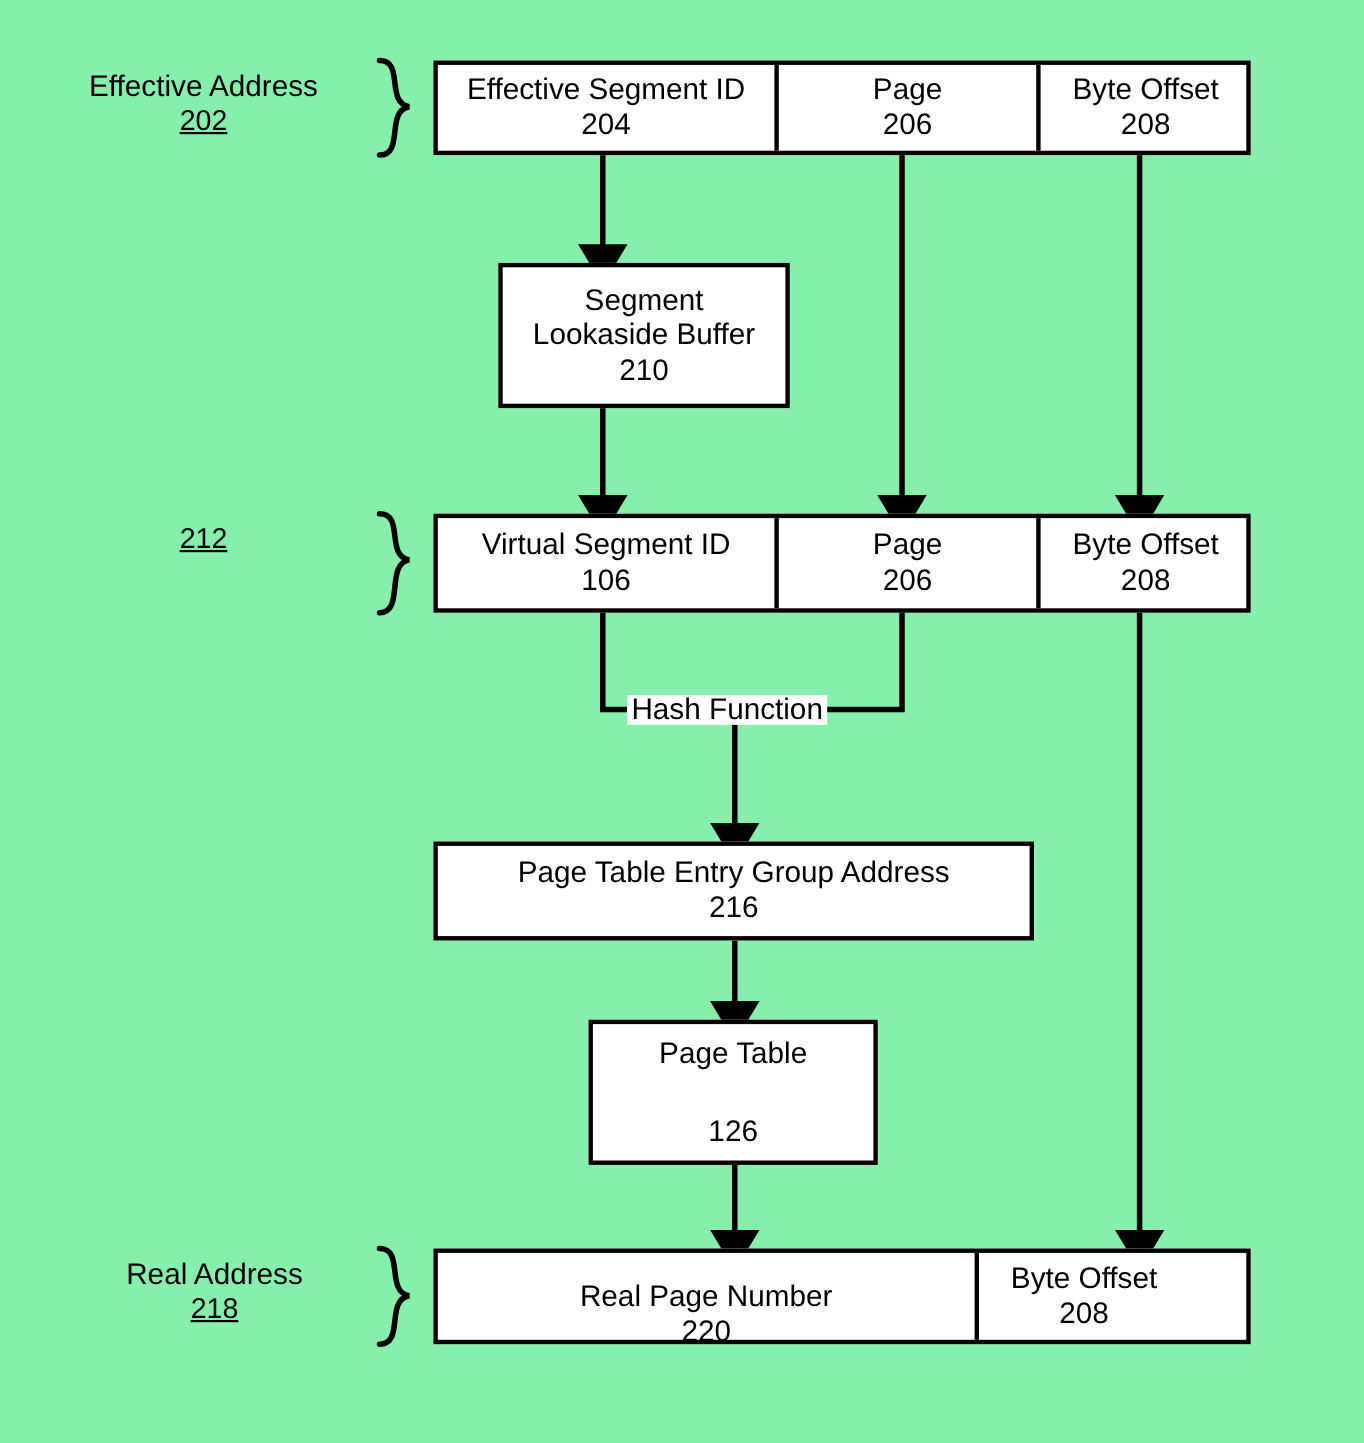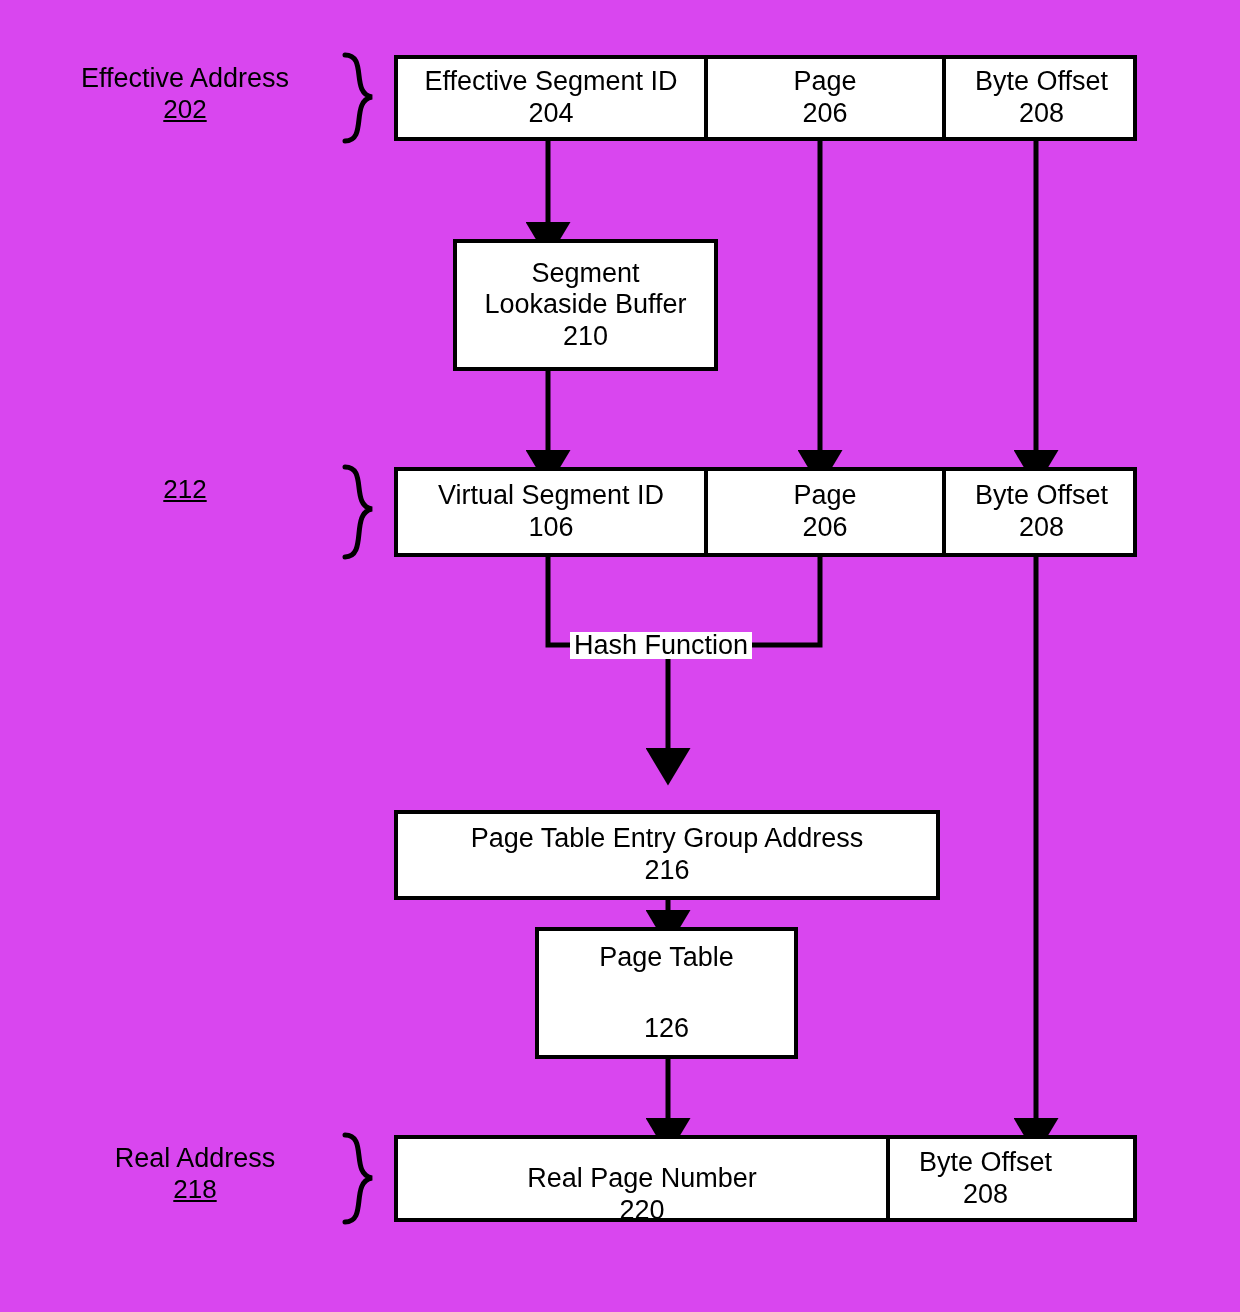--- a/index.html
+++ b/index.html
@@ -9,21 +9,21 @@
     background: #ffffff;
   }
   body {
     font-family: "Liberation Sans", "DejaVu Sans", sans-serif;
     color: #000000;
   }
   #figure {
     position: relative;
     width: 1240px;
     height: 1312px;
-    background: #d946ef;
+    background: #86efac;
     overflow: hidden;
   }
   #wires {
     position: absolute;
     left: 0;
     top: 0;
     width: 1240px;
     height: 1312px;
     pointer-events: none;
   }
@@ -167,21 +167,21 @@
       <span class="num">206</span>
     </div>
     <div class="cell" style="width:195px;">
       <span class="ttl">Byte Offset</span>
       <span class="num">208</span>
     </div>
   </div>
 
   <div class="hash-label" style="left:570px; top:632px;">Hash Function</div>
 
-  <div class="box" style="left:394px; top:810px; width:546px; height:90px;">
+  <div class="box" style="left:394px; top:765px; width:546px; height:90px;">
     <div class="cell" style="width:100%;">
       <span class="ttl">Page Table Entry Group Address</span>
       <span class="num">216</span>
     </div>
   </div>
 
   <div class="box" style="left:535px; top:927px; width:263px; height:132px;">
     <div class="cell" style="width:100%;gap:39px;">
       <span class="ttl">Page Table</span>
       <span class="num">126</span>

